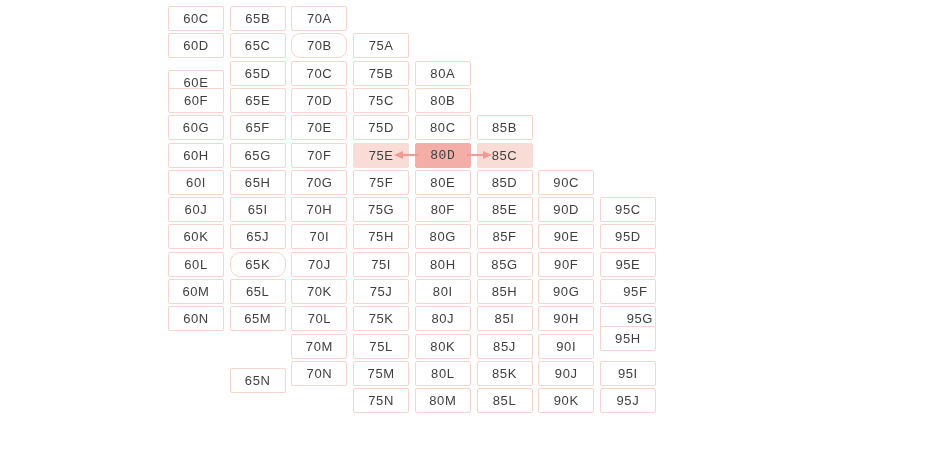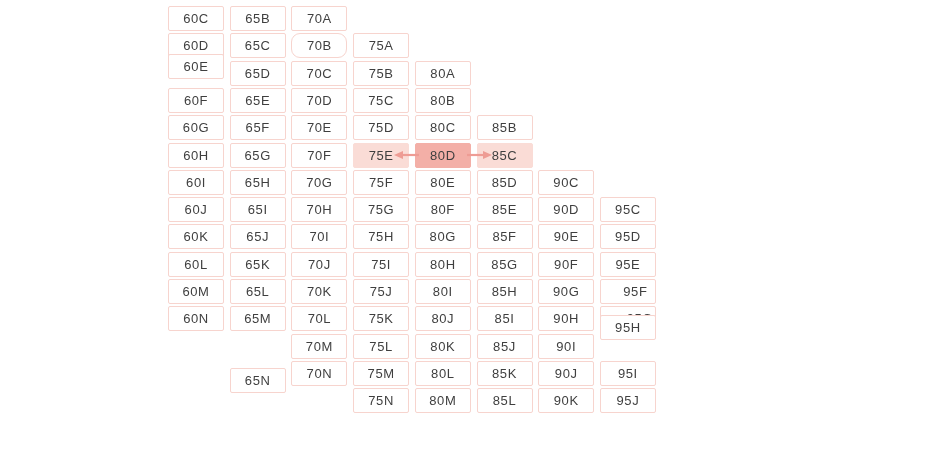--- a/index.html
+++ b/index.html
@@ -57,40 +57,40 @@
   }
   .arrow svg{display:block;width:100%;height:100%;}
 </style>
 </head>
 <body>
 
 <div class="canvas">
   <div id="grid">
       <div class="cell" style="left: 168px; top: 6px;">60C</div>
       <div class="cell" style="left: 168px; top: 33.3px;">60D</div>
-      <div class="cell" style="left: 168px; top: 54px;">60E</div>
+      <div class="cell" style="left: 168px; top: 70px;">60E</div>
       <div class="cell" style="left: 168px; top: 87.9px;">60F</div>
       <div class="cell" style="left: 168px; top: 115.2px;">60G</div>
       <div class="cell" style="left: 168px; top: 142.5px;">60H</div>
       <div class="cell" style="left: 168px; top: 169.8px;">60I</div>
       <div class="cell" style="left: 168px; top: 197.1px;">60J</div>
       <div class="cell" style="left: 168px; top: 224.4px;">60K</div>
       <div class="cell" style="left: 168px; top: 251.7px;">60L</div>
       <div class="cell" style="left: 168px; top: 279px;">60M</div>
       <div class="cell" style="left: 168px; top: 306.3px;">60N</div>
       <div class="cell" style="left: 229.7px; top: 6px;">65B</div>
       <div class="cell" style="left: 229.7px; top: 33.3px;">65C</div>
       <div class="cell" style="left: 229.7px; top: 60.6px;">65D</div>
       <div class="cell" style="left: 229.7px; top: 87.9px;">65E</div>
       <div class="cell" style="left: 229.7px; top: 115.2px;">65F</div>
       <div class="cell" style="left: 229.7px; top: 142.5px;">65G</div>
       <div class="cell" style="left: 229.7px; top: 169.8px;">65H</div>
       <div class="cell" style="left: 229.7px; top: 197.1px;">65I</div>
       <div class="cell" style="left: 229.7px; top: 224.4px;">65J</div>
-      <div class="cell" style="left: 229.7px; top: 251.7px;">65K</div>
+      <div class="cell" style="left: 229.7px; top: 251.7px; border-radius: 10px;">65K</div>
       <div class="cell" style="left: 229.7px; top: 279px;">65L</div>
       <div class="cell" style="left: 229.7px; top: 306.3px;">65M</div>
       <div class="cell" style="left: 229.7px; top: 333.6px; margin-top: 34px;">65N</div>
       <div class="cell" style="left: 291.4px; top: 6px;">70A</div>
       <div class="cell" style="left: 291.4px; top: 33.3px; border-radius: 9px;">70B</div>
       <div class="cell" style="left: 291.4px; top: 60.6px;">70C</div>
       <div class="cell" style="left: 291.4px; top: 87.9px;">70D</div>
       <div class="cell" style="left: 291.4px; top: 115.2px;">70E</div>
       <div class="cell" style="left: 291.4px; top: 142.5px;">70F</div>
       <div class="cell" style="left: 291.4px; top: 169.8px;">70G</div>
@@ -111,21 +111,21 @@
       <div class="cell" style="left: 353.1px; top: 224.4px;">75H</div>
       <div class="cell" style="left: 353.1px; top: 251.7px;">75I</div>
       <div class="cell" style="left: 353.1px; top: 279px;">75J</div>
       <div class="cell" style="left: 353.1px; top: 306.3px;">75K</div>
       <div class="cell" style="left: 353.1px; top: 333.6px;">75L</div>
       <div class="cell" style="left: 353.1px; top: 360.9px;">75M</div>
       <div class="cell" style="left: 353.1px; top: 388.2px;">75N</div>
       <div class="cell" style="left: 414.8px; top: 60.6px;">80A</div>
       <div class="cell" style="left: 414.8px; top: 87.9px;">80B</div>
       <div class="cell" style="left: 414.8px; top: 115.2px;">80C</div>
-      <div class="cell selected" style="left: 414.8px; top: 142.5px;">80D</div>
+      <div class="cell selected" style="left: 414.8px; top: 142.5px; font-family: Liberation Mono, monospace;">80D</div>
       <div class="cell" style="left: 414.8px; top: 169.8px;">80E</div>
       <div class="cell" style="left: 414.8px; top: 197.1px;">80F</div>
       <div class="cell" style="left: 414.8px; top: 224.4px;">80G</div>
       <div class="cell" style="left: 414.8px; top: 251.7px;">80H</div>
       <div class="cell" style="left: 414.8px; top: 279px;">80I</div>
       <div class="cell" style="left: 414.8px; top: 306.3px;">80J</div>
       <div class="cell" style="left: 414.8px; top: 333.6px;">80K</div>
       <div class="cell" style="left: 414.8px; top: 360.9px;">80L</div>
       <div class="cell" style="left: 414.8px; top: 388.2px;">80M</div>
       <div class="cell" style="left: 476.5px; top: 115.2px;">85B</div>
@@ -146,21 +146,21 @@
       <div class="cell" style="left: 538.2px; top: 279px;">90G</div>
       <div class="cell" style="left: 538.2px; top: 306.3px;">90H</div>
       <div class="cell" style="left: 538.2px; top: 333.6px;">90I</div>
       <div class="cell" style="left: 538.2px; top: 360.9px; text-align: right;">90J</div>
       <div class="cell" style="left: 538.2px; top: 388.2px;">90K</div>
       <div class="cell" style="left: 599.9px; top: 197.1px;">95C</div>
       <div class="cell" style="left: 599.9px; top: 224.4px;">95D</div>
       <div class="cell" style="left: 599.9px; top: 251.7px;">95E</div>
       <div class="cell" style="left: 599.9px; top: 279px; padding-left: 15px;">95F</div>
       <div class="cell" style="left: 599.9px; top: 306.3px; padding-left: 24px;">95G</div>
-      <div class="cell" style="left: 599.9px; top: 315px;">95H</div>
+      <div class="cell" style="left: 599.9px; top: 326px;">95H</div>
       <div class="cell" style="left: 599.9px; top: 360.9px;">95I</div>
       <div class="cell" style="left: 599.9px; top: 388.2px;">95J</div>
     </div>
   <div class="arrow" id="arrow-left" style="left: 393.8px; top: 150px;">
     <svg viewBox="0 0 26 10" xmlns="http://www.w3.org/2000/svg">
       <line x1="7" y1="5" x2="25" y2="5" stroke="var(--arrow)" stroke-width="2.2"></line>
       <polygon points="0,5 9,1 9,9" fill="var(--arrow)"></polygon>
     </svg>
   </div>
   <div class="arrow" id="arrow-right" style="left: 465.8px; top: 150px;">

